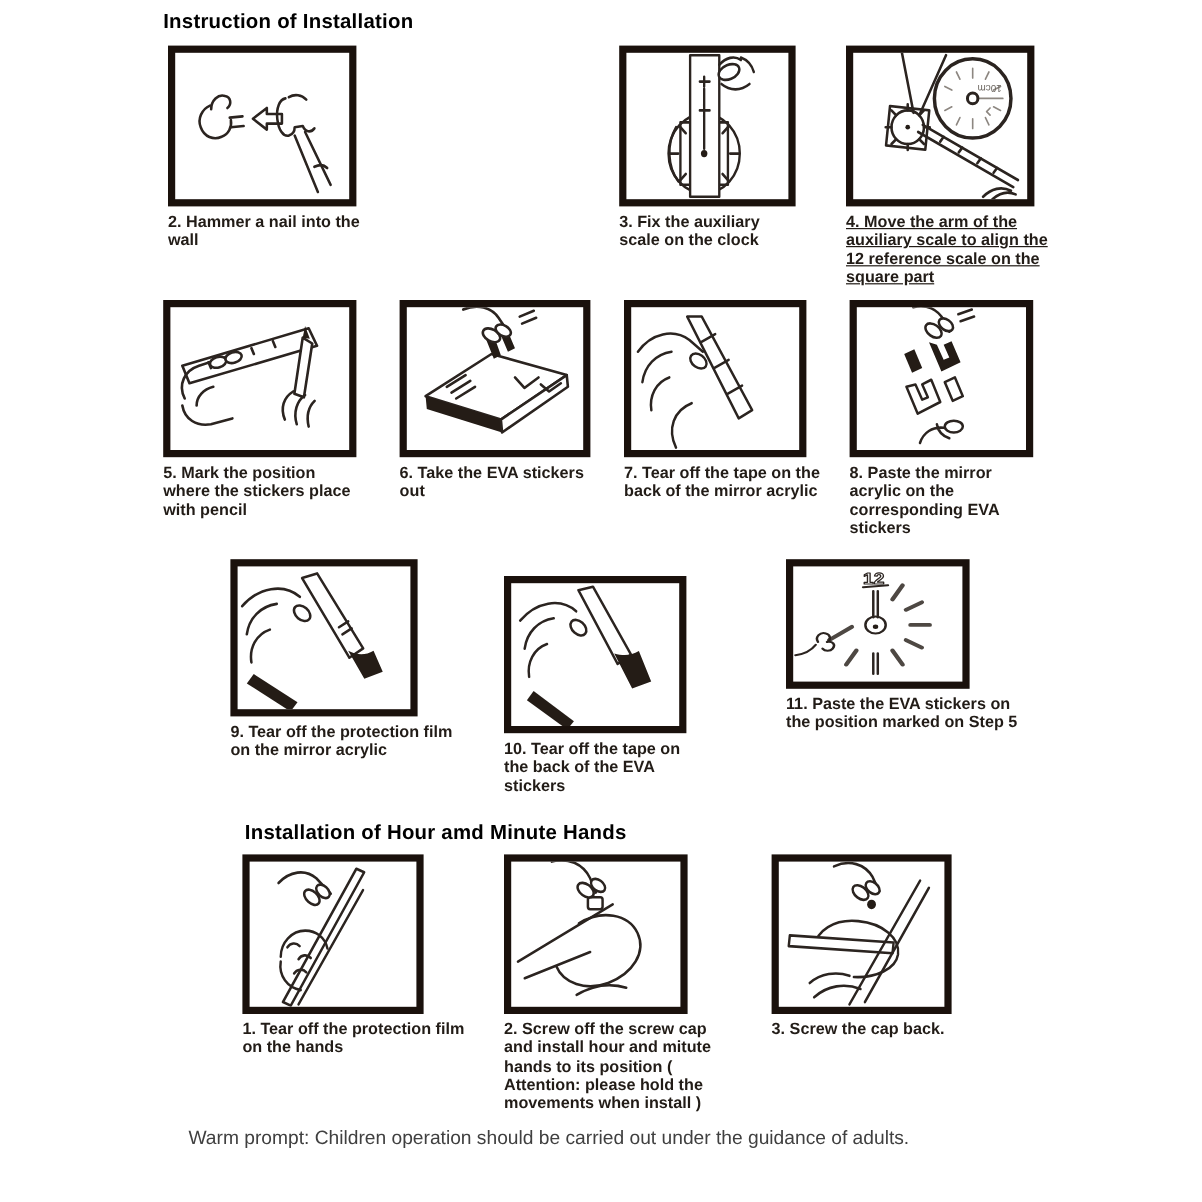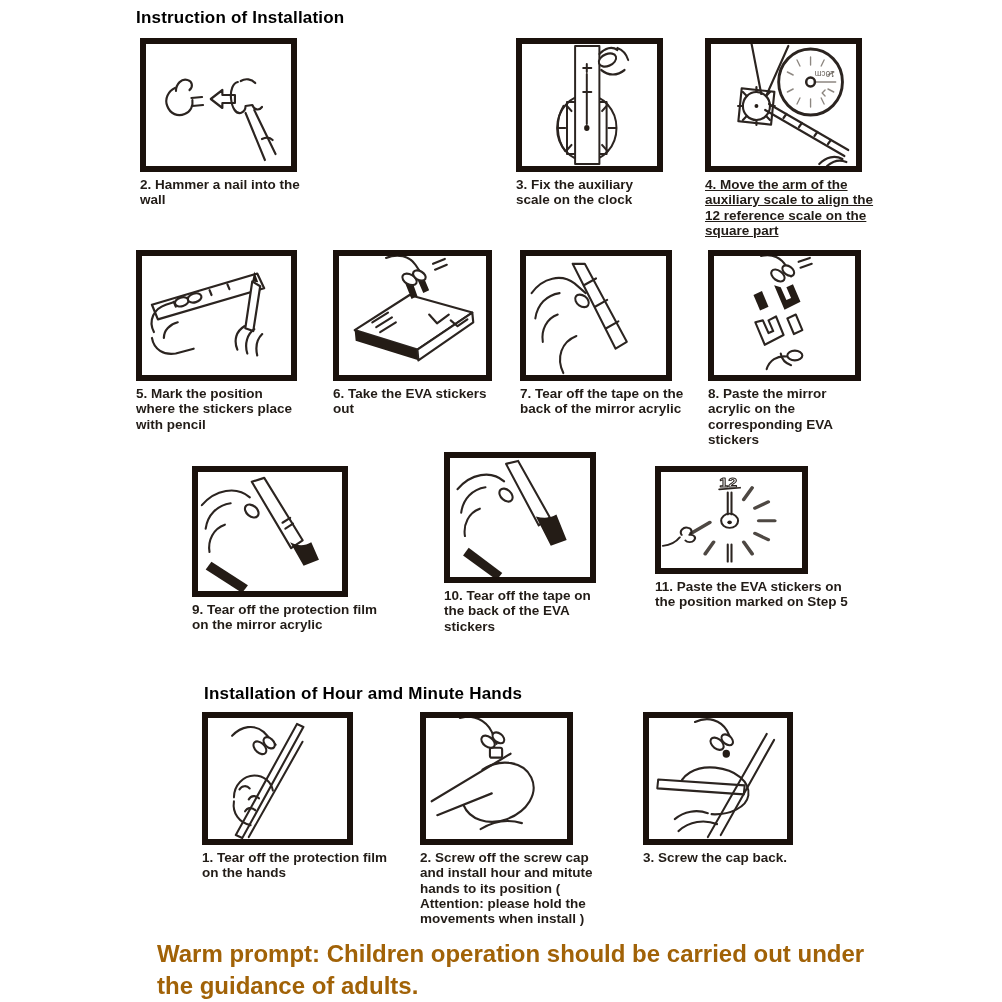--- a/index.html
+++ b/index.html
@@ -14,21 +14,21 @@
   .step{position:absolute;}
   .frame{
     box-sizing:border-box;border:6px solid #1a110c;background:#ffffff;
   }
   .frame svg{width:100%;height:100%;display:block;}
   .caption{
     margin-top:5px;font-size:13.5px;font-weight:bold;line-height:1.13;
     color:#221c17;
   }
   .prompt{
-    position:absolute;font-size:24px;font-weight:bold;color:#a16207;
+    position:absolute;font-size:16px;font-weight:normal;color:#404040;
     line-height:1.32;
   }
   .art{stroke:#2b2420;stroke-width:2.2;fill:none;stroke-linecap:round;stroke-linejoin:round;}
   .ink{fill:#241c16;stroke:none;}
   .faint{stroke:#8d8781;stroke-width:1.4;fill:none;}
   .tick{stroke:#4e4843;stroke-width:4;fill:none;}
 </style>
 </head>
 <body>
 
@@ -187,21 +187,21 @@
           <path d="M8 58c2-14 12-24 26-26"></path>
           <path d="M12 82c-2-12 4-24 16-28"></path>
           <ellipse cx="56" cy="40" rx="8" ry="5.5" transform="rotate(40 56 40)" fill="#fff"></ellipse>
           <path class="ink" d="M14 92l38 24-6 8-38-24z"></path>
         </g>
       </svg>
     </div>
     <div class="caption" style="width:192px;">9. Tear off the protection film on the mirror acrylic</div>
   </div>
 
-  <div class="step" style="left:420px;top:452px;margin-left:24px;">
+  <div class="step" style="left:420px;top:480px;">
     <div class="frame" style="width:152px;height:131px;">
       <svg viewBox="0 0 150 122" preserveAspectRatio="none">
         <g class="art">
           <path d="M60 6l13-3 34 58-12 8z" fill="#fff"></path>
           <path class="ink" d="M92 60l16 30 17-6-11-26c-7 4-14 4-22 2z"></path>
           <path d="M8 32c14-16 36-20 50-8"></path>
           <path d="M12 56c2-14 12-24 26-26"></path>
           <path d="M16 80c-2-12 4-24 16-28"></path>
           <ellipse cx="60" cy="38" rx="8" ry="5.5" transform="rotate(40 60 38)" fill="#fff"></ellipse>
           <path class="ink" d="M20 92l36 26-6 7-36-25z"></path>

